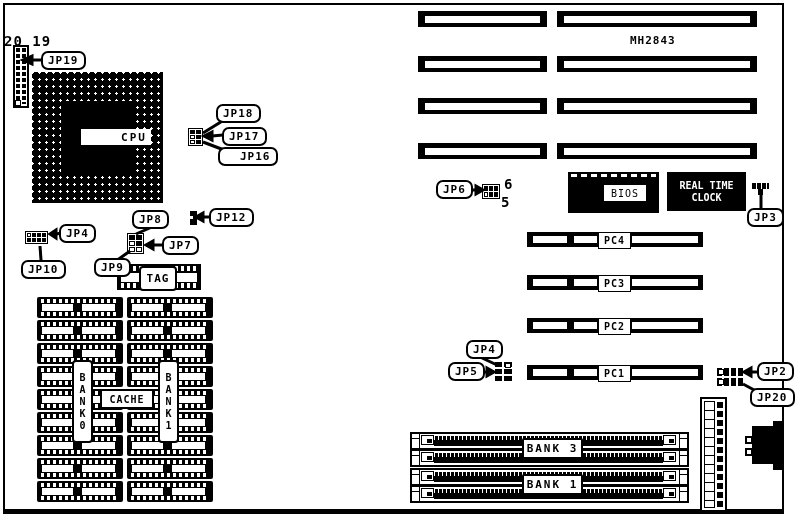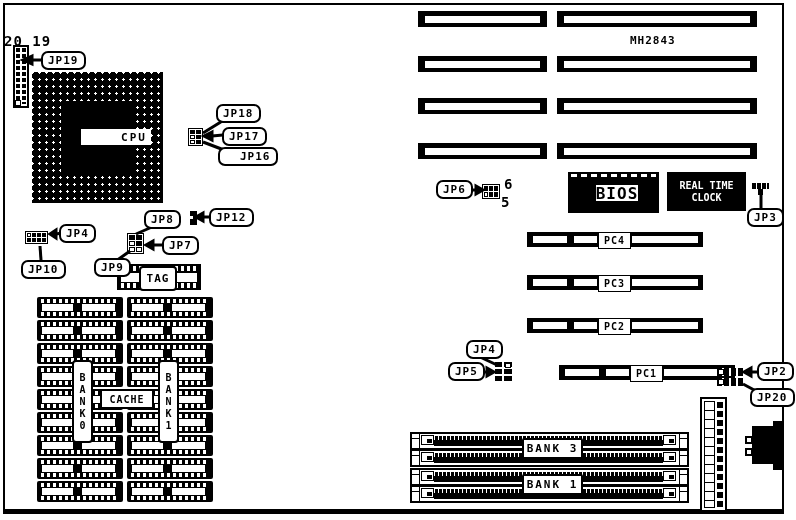--- a/index.html
+++ b/index.html
@@ -42,22 +42,22 @@
         background-image:repeating-linear-gradient(rgba(0,0,0,0) 0 5px,#fff 5px 7px);}
   .vhdr .open{position:absolute;left:1px;top:1px;width:4px;height:3px;background:#fff;border:1px solid #000;}
   
   .hrow{position:absolute;width:27px;height:8px;background:#000;
         background-image:repeating-linear-gradient(90deg,rgba(0,0,0,0) 0 5px,#fff 5px 7px);}
   .hrow .open{position:absolute;left:1px;top:1px;width:4px;height:4px;background:#fff;border:1px solid #000;}
   
   .bios{left:568px;top:172px;width:91px;height:41px;background:#000;}
   .bios .dash{position:absolute;left:3px;right:3px;top:2px;height:3px;
               background:repeating-linear-gradient(90deg,#fff 0 6px,#000 6px 10px);}
-  .bios .lbl{position:absolute;left:28px;top:13px;width:42px;height:16px;background:#fff;
-             font-size:16px;font-weight:bold;letter-spacing:1px;display:flex;align-items:center;justify-content:center;}
+  .bios .lbl{position:absolute;left:36px;top:13px;width:42px;height:16px;background:#fff;
+             font-size:10px;font-weight:normal;letter-spacing:1px;display:flex;align-items:center;justify-content:center;}
   .rtc{left:667px;top:172px;width:79px;height:39px;background:#000;color:#fff;display:flex;flex-direction:column;
        align-items:center;justify-content:center;font-size:10px;font-weight:bold;line-height:12px;letter-spacing:0px;}
   
   .tagchip{left:117px;top:264px;width:84px;height:26px;background:#000;
            background-image:repeating-linear-gradient(90deg,#fff 0 3px,rgba(0,0,0,0) 3px 6px),
                             repeating-linear-gradient(90deg,#fff 0 3px,rgba(0,0,0,0) 3px 6px),
                             linear-gradient(#fff,#fff),linear-gradient(#fff,#fff);
            background-size:76px 5px,76px 5px,20px 9px,28px 9px;
            background-position:4px 2px,4px 19px,4px 9px,52px 9px;background-repeat:no-repeat;}
   .chipcol{position:absolute;top:297px;width:86px;}
@@ -185,21 +185,21 @@
       <div class="s" style="left:47px;width:23px;"></div>
     <div class="lbl">PC3</div>
     <div class="s" style="left:105px;width:66px;"></div>
   </div>
   <div class="pc" style="top:318px;">
     <div class="s" style="left:6px;width:34px;"></div>
       <div class="s" style="left:47px;width:23px;"></div>
     <div class="lbl">PC2</div>
     <div class="s" style="left:105px;width:66px;"></div>
   </div>
-  <div class="pc" style="top:365px;margin-left:32px;">
+  <div class="pc" style="top:365px;">
     <div class="s" style="left:6px;width:34px;"></div>
       <div class="s" style="left:47px;width:23px;"></div>
     <div class="lbl">PC1</div>
     <div class="s" style="left:105px;width:66px;"></div>
   </div>
 
   <div class="jgrid" style="left:127px;top:233px;grid-template-columns:repeat(2,6px);grid-auto-rows:5px;">
     <i></i>
       <i></i>
       <i class="o"></i>
@@ -344,21 +344,21 @@
         <polygon points="751,368 744,372 751,376"></polygon>
       <line x1="756" y1="391" x2="743" y2="384"></line>
     </g>
   </svg>
 
   <div class="callout" style="left:41px;top:51px;">JP19</div>
   <div class="callout" style="left:216px;top:104px;">JP18</div>
   <div class="callout" style="left:222px;top:127px;">JP17</div>
   <div class="callout" style="left:218px;top:147px;padding-left:20px;">JP16</div>
   <div class="callout" style="left:209px;top:208px;">JP12</div>
-  <div class="callout" style="left:144px;top:210px;">JP8</div>
+  <div class="callout" style="left:132px;top:210px;">JP8</div>
   <div class="callout" style="left:162px;top:236px;">JP7</div>
   <div class="callout" style="left:94px;top:258px;">JP9</div>
   <div class="callout" style="left:59px;top:224px;">JP4</div>
   <div class="callout" style="left:21px;top:260px;">JP10</div>
   <div class="callout" style="left:436px;top:180px;">JP6</div>
   <div class="callout" style="left:747px;top:208px;">JP3</div>
   <div class="callout" style="left:466px;top:340px;">JP4</div>
   <div class="callout" style="left:448px;top:362px;">JP5</div>
   <div class="callout" style="left:757px;top:362px;">JP2</div>
   <div class="callout" style="left:750px;top:388px;">JP20</div>

